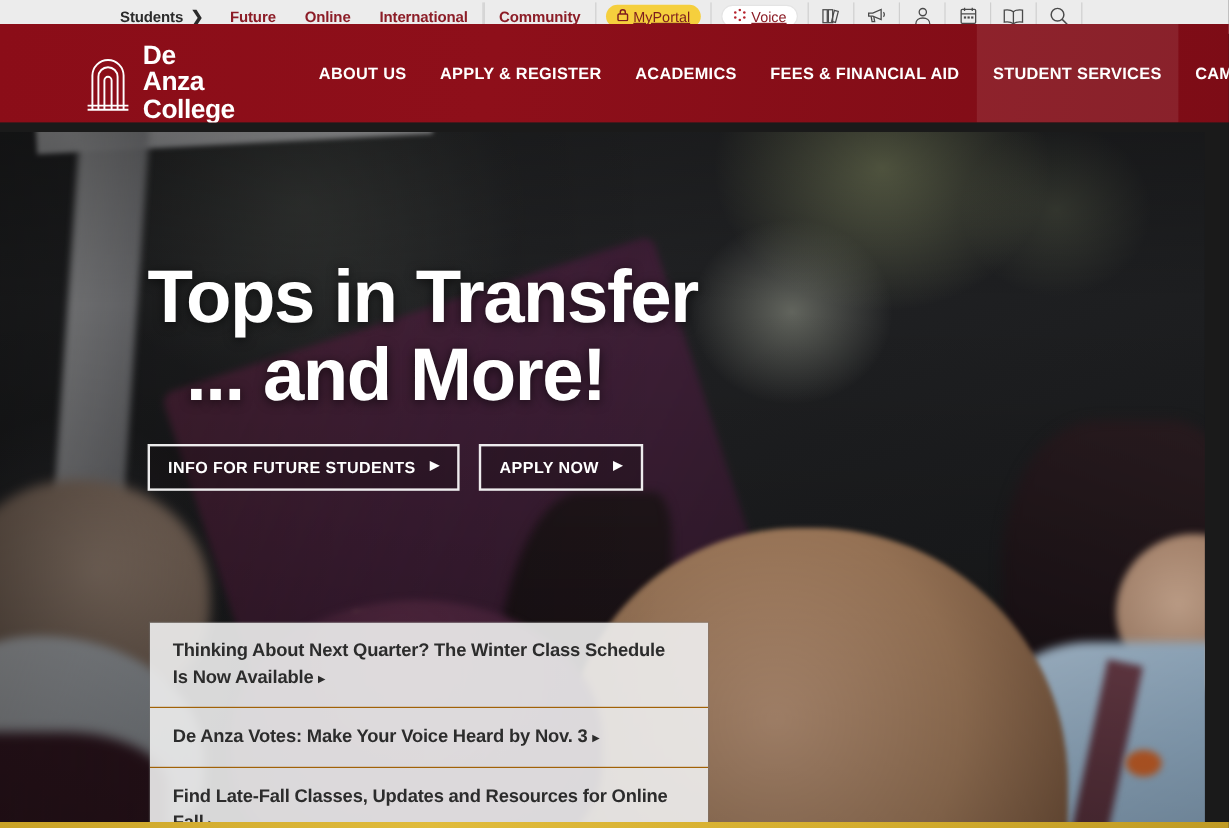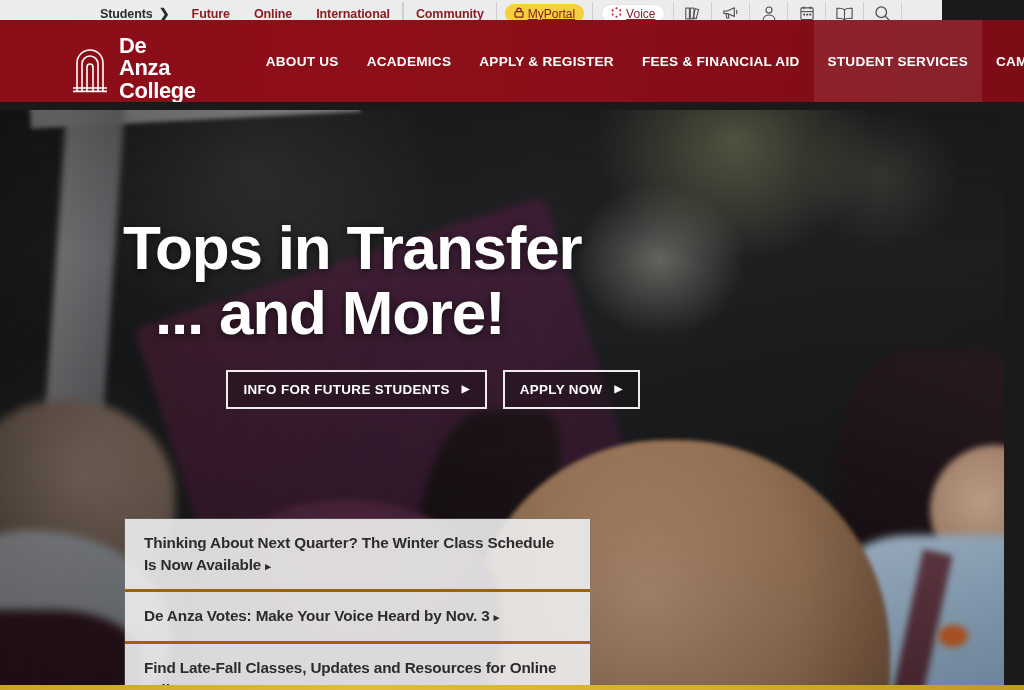--- a/index.html
+++ b/index.html
@@ -5,21 +5,21 @@
   * { margin:0; padding:0; box-sizing:border-box; }
   html,body { width:1024px; height:690px; overflow:hidden; }
   body {
     font-family: "Liberation Sans", sans-serif;
     background:#1a1a1a;
     -webkit-font-smoothing:antialiased;
   }
 
   
   .utility-bar{
-    position:absolute; top:0; left:0; width:942px; height:28px;
+    position:absolute; top:0; left:0; width:1024px; height:28px;
     background:#ececec;
     display:flex; align-items:stretch;
     font-size:12.5px; font-weight:bold;
     border-bottom:1px solid #d8d8d8;
   }
   .util-spacer{ width:88px; }
   .util-link{
     display:flex; align-items:center; padding:0 12px;
     color:#8c1d27; text-decoration:none; white-space:nowrap;
     letter-spacing:-0.1px;
@@ -201,21 +201,21 @@
   .hero-content{
     position:absolute; left:123px; top:108px; width:620px;
   }
   .hero-title{
     color:#ffffff;
     font-size:62px; font-weight:bold; line-height:0.98;
     letter-spacing:-1.2px;
     text-shadow:0 2px 9px rgba(0,0,0,0.62);
   }
   .hero-title .l2{ display:block; padding-left:32px; margin-top:4px; }
-  .hero-buttons{ display:flex; gap:16px; margin-top:26px;justify-content:center; }
+  .hero-buttons{ display:flex; gap:16px; margin-top:26px; }
   .hero-btn{
     display:flex; align-items:center; gap:12px;
     border:2px solid rgba(255,255,255,0.92);
     background:rgba(20,14,18,0.30);
     color:#fff; text-decoration:none;
     padding:10px 15px;
     font-size:13.4px; font-weight:bold; letter-spacing:0.35px;
     white-space:nowrap;
   }
   .btn-arrow{ font-size:10px; line-height:1; }
@@ -224,21 +224,21 @@
   .news{
     position:absolute; left:125px; top:409px; width:465px;
     background:rgba(238,238,238,0.90);
     box-shadow:0 0 0 1px rgba(120,120,120,0.35);
   }
   .news-item{
     display:block; text-decoration:none;
     color:#2c2c2c;
     padding:13px 20px 13px 19px;
     font-size:15.3px; font-weight:bold; line-height:1.45;
-    border-bottom:3px solid #a16207;
+    border-bottom:1px solid #a16207;
     letter-spacing:-0.15px;
   }
   .news-item:last-child{ border-bottom:none; }
   .news-item .arrow{ font-size:11px; }
 
   
   .gold-bar{
     position:absolute; left:0; top:685px; width:1024px; height:5px;
     background:linear-gradient(90deg,#c9a227,#e0bb3c 35%,#d4ad2e 70%,#bf9a24);
   }
@@ -361,22 +361,22 @@
       </svg>
     </span>
     <span class="logo-text">
       <span class="logo-l1">De Anza</span>
       <span class="logo-l2">College</span>
     </span>
   </a>
 
   <nav class="mainnav">
     <a class="nav-item" href="#">ABOUT US</a>
+    <a class="nav-item" href="#">APPLY &amp; REGISTER</a>
     <a class="nav-item" href="#">ACADEMICS</a>
-    <a class="nav-item" href="#">APPLY &amp; REGISTER</a>
     <a class="nav-item" href="#">FEES &amp; FINANCIAL AID</a>
     <a class="nav-item hover" href="#">STUDENT SERVICES</a>
     <a class="nav-item" href="#">CAMPUS LIFE</a>
   </nav>
 </div>
 
 <div class="hero">
   <div class="hero-photo">
     <div class="bg-base"></div>
     <div class="banner-top"></div>

